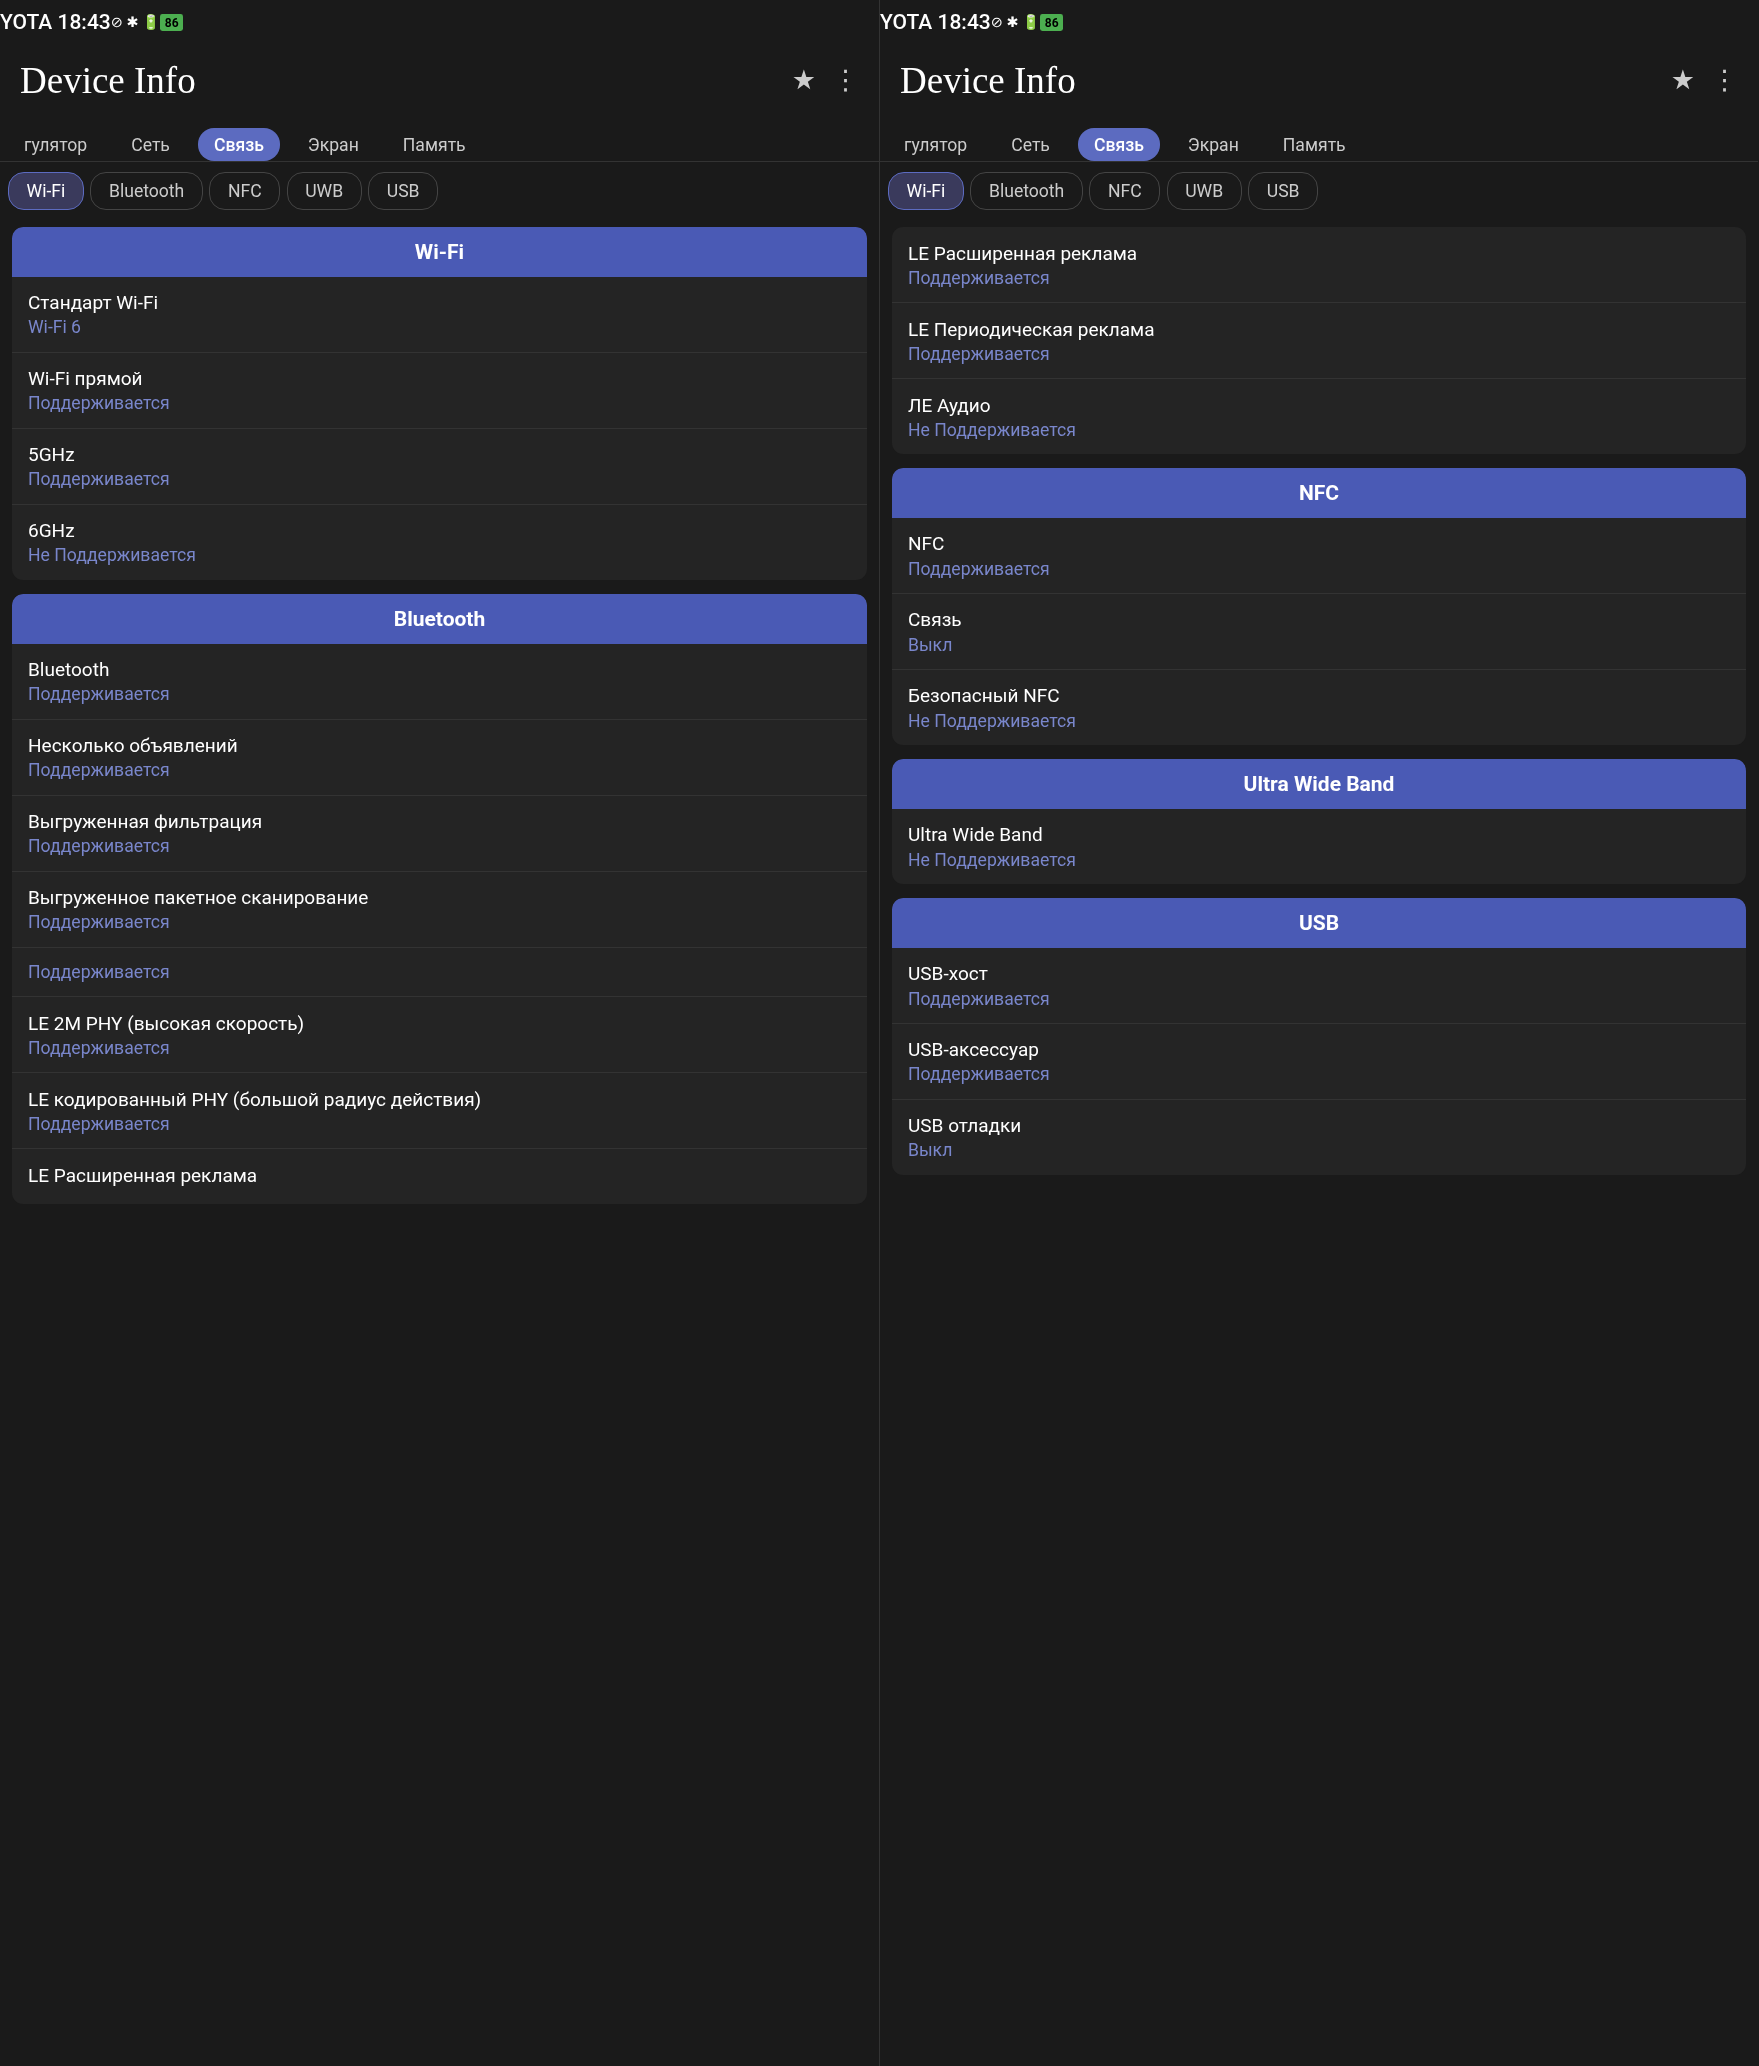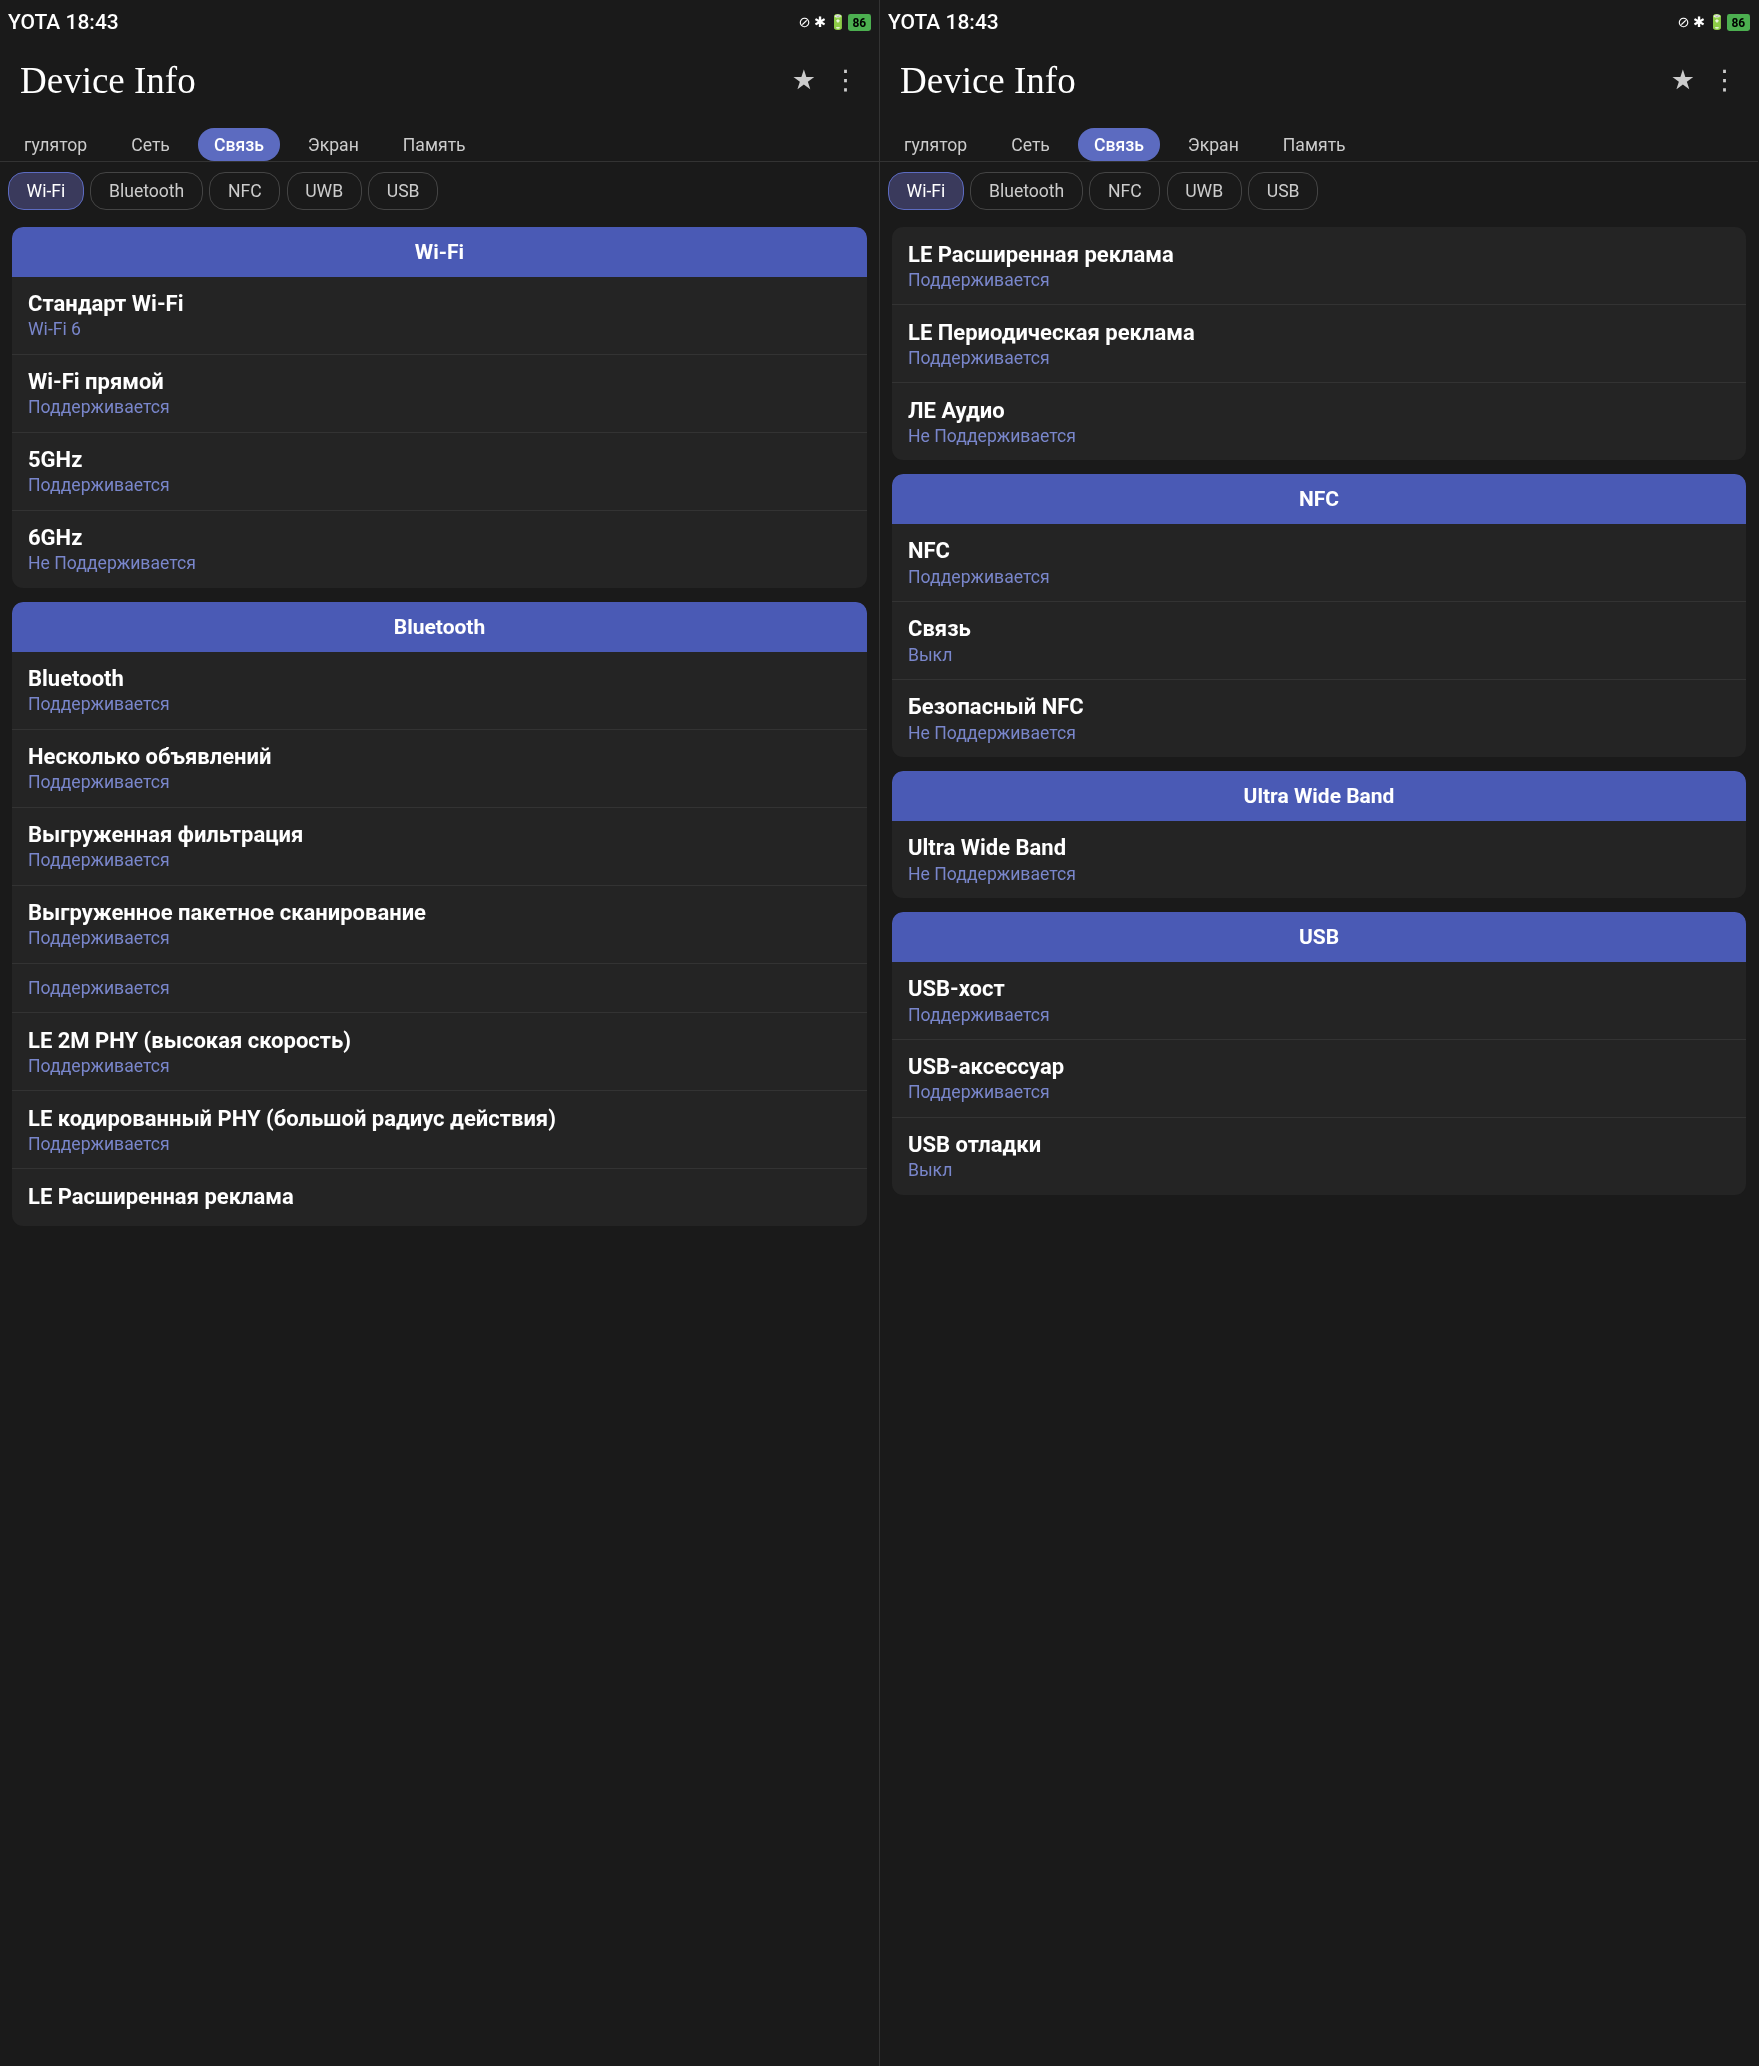--- a/index.html
+++ b/index.html
@@ -17,23 +17,23 @@
       color: #fff;
       overflow: hidden;
       position: relative;
     }
     .phone-panel + .phone-panel {
       border-left: 0.8px solid #333;
     }
     
     .status-bar {
       display: flex;
-      justify-content: space-between;
+      justify-content: flex-start;
       align-items: center;
-      padding: 8px 8px;
+      padding: 8px 0;
       height: 44px;
       background: #1a1a1a;
     }
     .status-time {
       font-size: 21px;
       font-weight: 500;
       color: #fff;
     }
     .status-icons {
       display: flex;
@@ -140,22 +140,22 @@
       border-radius: 11.2px 11.2px 0 0;
     }
     .section-item {
       padding: 14.4px 16px;
       border-bottom: 0.8px solid #333;
     }
     .section-item:last-child {
       border-bottom: none;
     }
     .item-label {
-      font-size: 22px;
-      font-weight: bold;
+      font-size: 19px;
+      font-weight: normal;
       color: #fff;
       margin-bottom: 3.2px;
     }
     .item-value {
       font-size: 17.6px;
       color: #7986cb;
     }
   </style>
 </head>
 <body>

